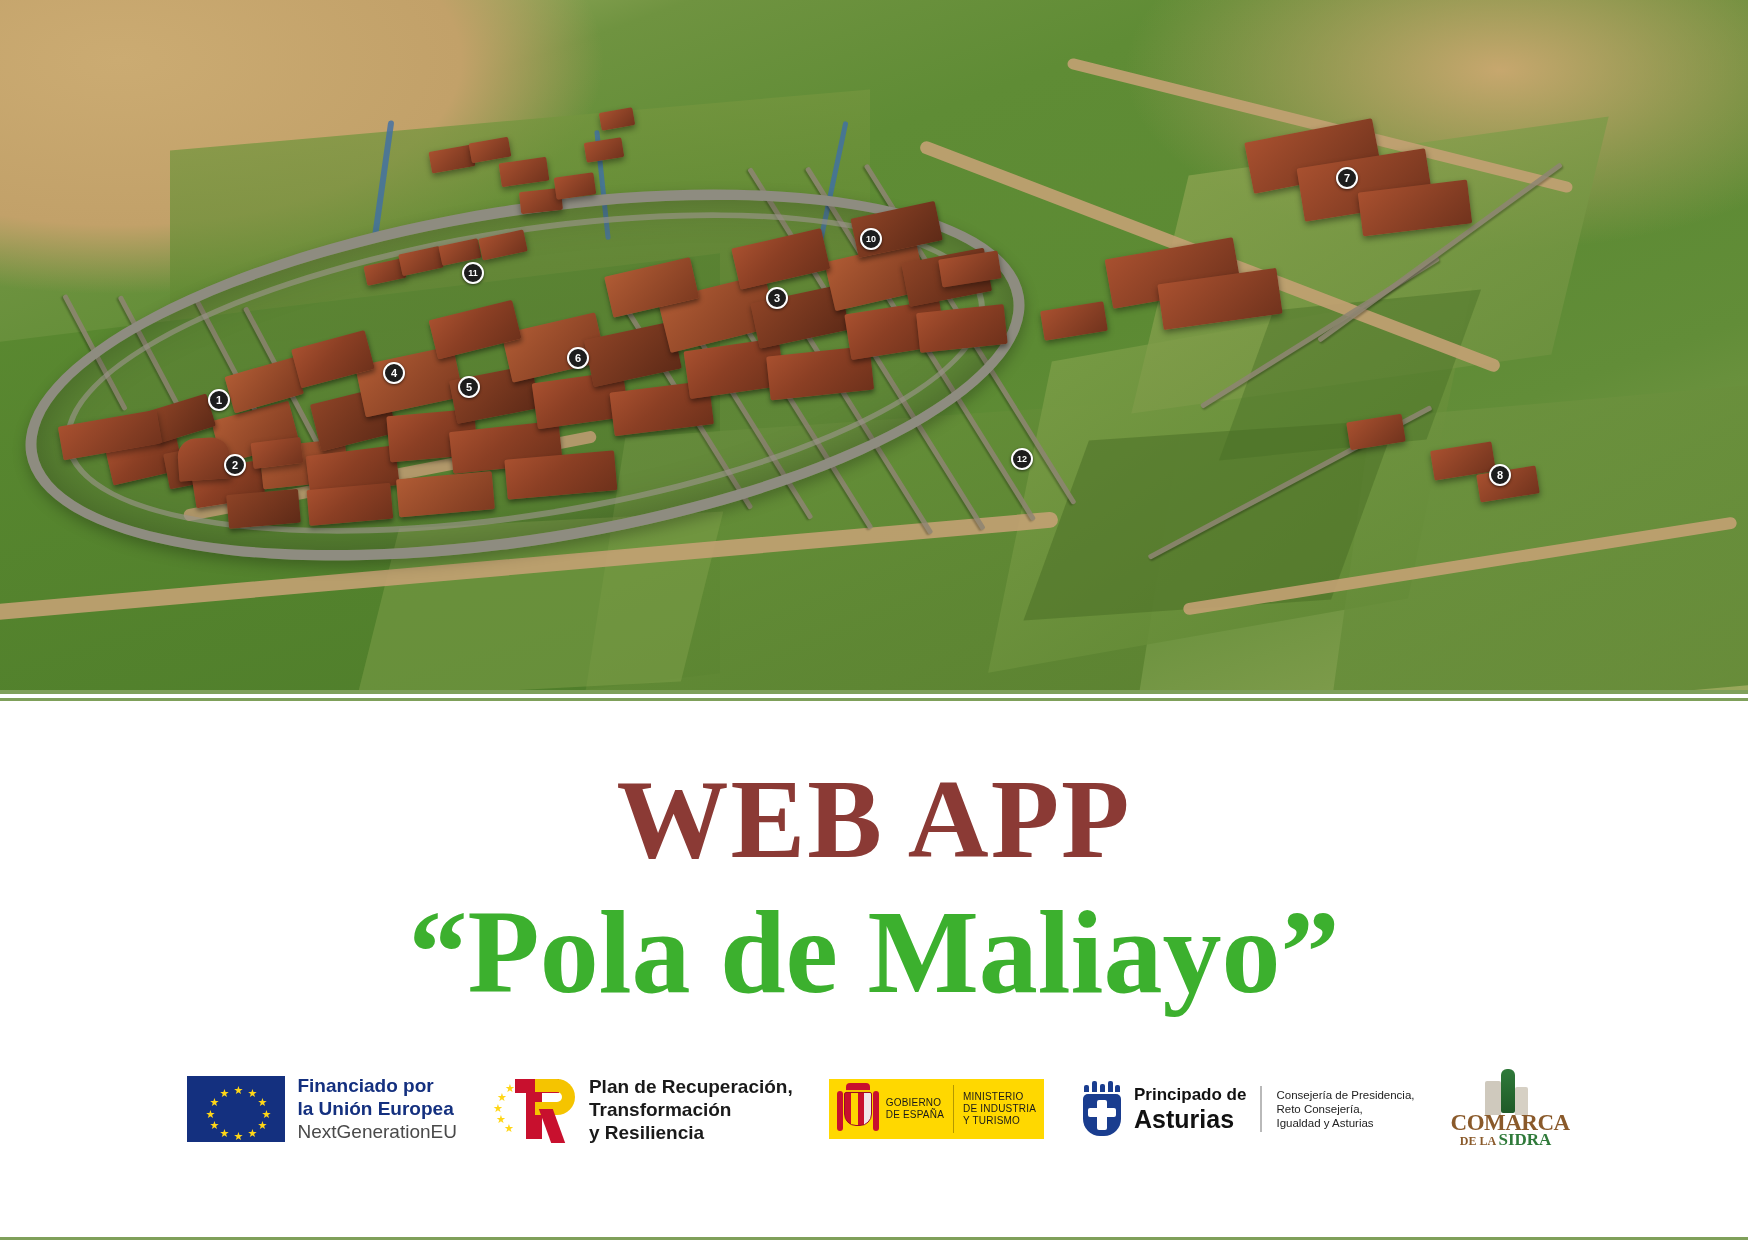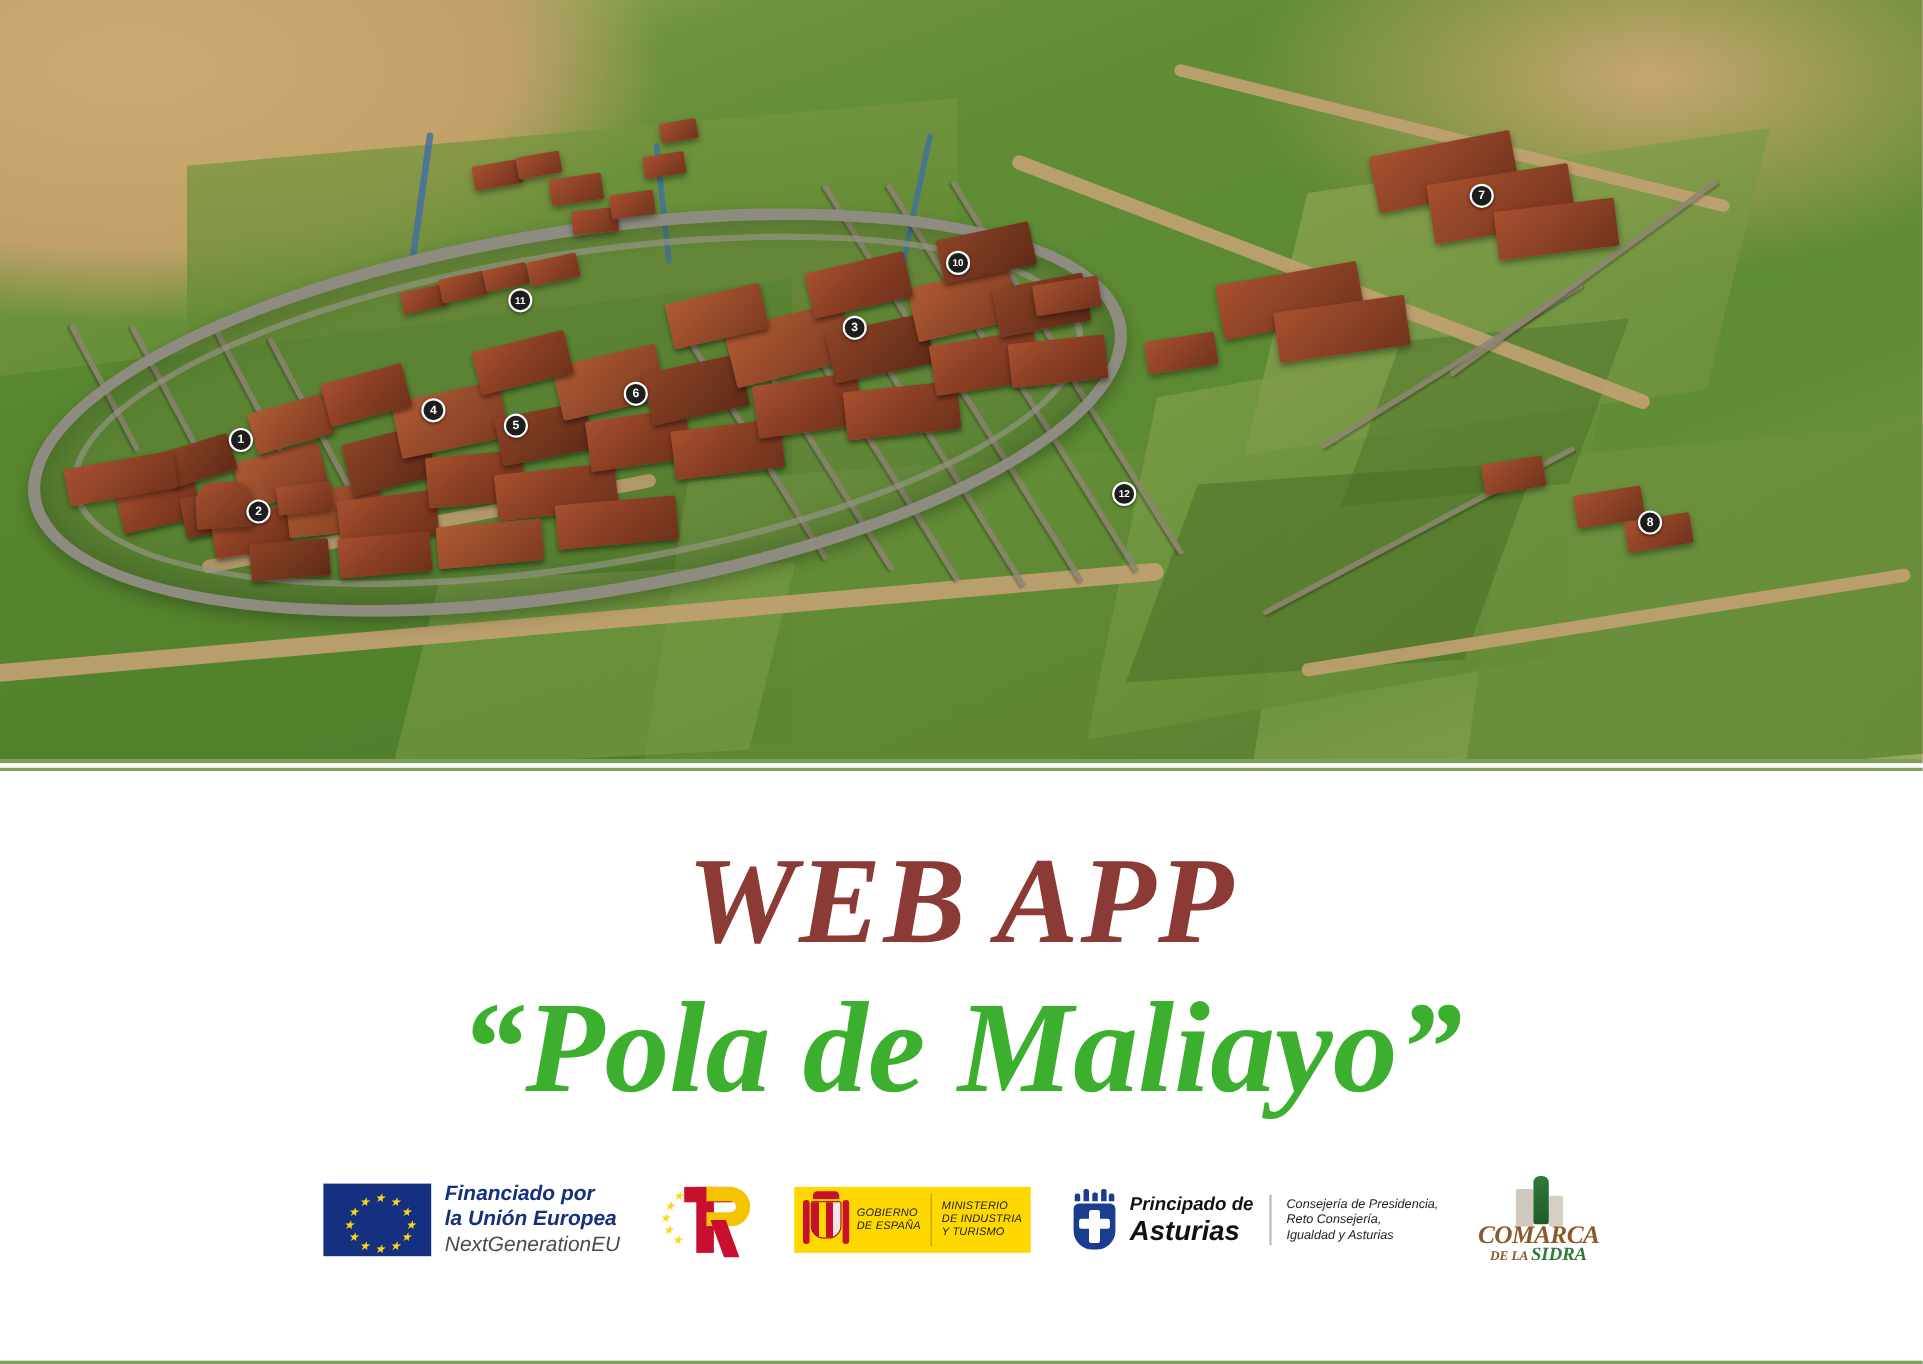--- a/index.html
+++ b/index.html
@@ -226,21 +226,20 @@
 
   
   .content {
     position: relative;
     width: 1748px;
     height: 480px;
     background: #ffffff;
     display: flex;
     flex-direction: column;
     align-items: center;
-    font-style: italic;
   }
   .title-main {
     margin-top: 62px;
     font-family: "Liberation Serif", serif;
     font-weight: bold;
     font-size: 112px;
     line-height: 112px;
     letter-spacing: 2px;
     color: #8b3a35;
   }
@@ -575,21 +574,21 @@
     <div class="marker" style="left:208px;  top:389px;">1</div>
     <div class="marker" style="left:224px;  top:454px;">2</div>
     <div class="marker" style="left:766px;  top:287px;">3</div>
     <div class="marker" style="left:383px;  top:362px;">4</div>
     <div class="marker" style="left:458px;  top:376px;">5</div>
     <div class="marker" style="left:567px;  top:347px;">6</div>
     <div class="marker" style="left:1336px; top:167px;">7</div>
     <div class="marker" style="left:1489px; top:464px;">8</div>
     <div class="marker" style="left:860px;  top:228px; font-size:9px;">10</div>
     <div class="marker" style="left:462px;  top:262px; font-size:9px;">11</div>
-    <div class="marker" style="left:1011px; top:438px; font-size:9px;">12</div>
+    <div class="marker" style="left:1011px; top:448px; font-size:9px;">12</div>
 
   </div>
 
   <div class="rule"></div>
   <div class="gap"></div>
   <div class="rule thin"></div>
 
   <div class="content">
     <div class="title-main">WEB APP</div>
     <div class="title-sub">“Pola de Maliayo”</div>
@@ -625,20 +624,25 @@
             <span style="left:4px;  top:9px;">★</span>
             <span style="left:0px;  top:20px;">★</span>
             <span style="left:3px;  top:31px;">★</span>
             <span style="left:11px; top:40px;">★</span>
           </div>
           <div class="prtr-t"></div>
           <div class="prtr-tstem"></div>
           <div class="prtr-r-bowl"></div>
           <div class="prtr-r-leg"></div>
         </div>
+        <div class="prtr-text">
+          <div>Plan de Recuperación,</div>
+          <div>Transformación</div>
+          <div>y Resiliencia</div>
+        </div>
       </div>
 
       <div class="logo gob">
         <div class="gob-shield">
           <div class="pillarL"></div>
           <div class="pillarR"></div>
           <div class="crown"></div>
           <div class="body"></div>
         </div>
         <div class="gob-label">

